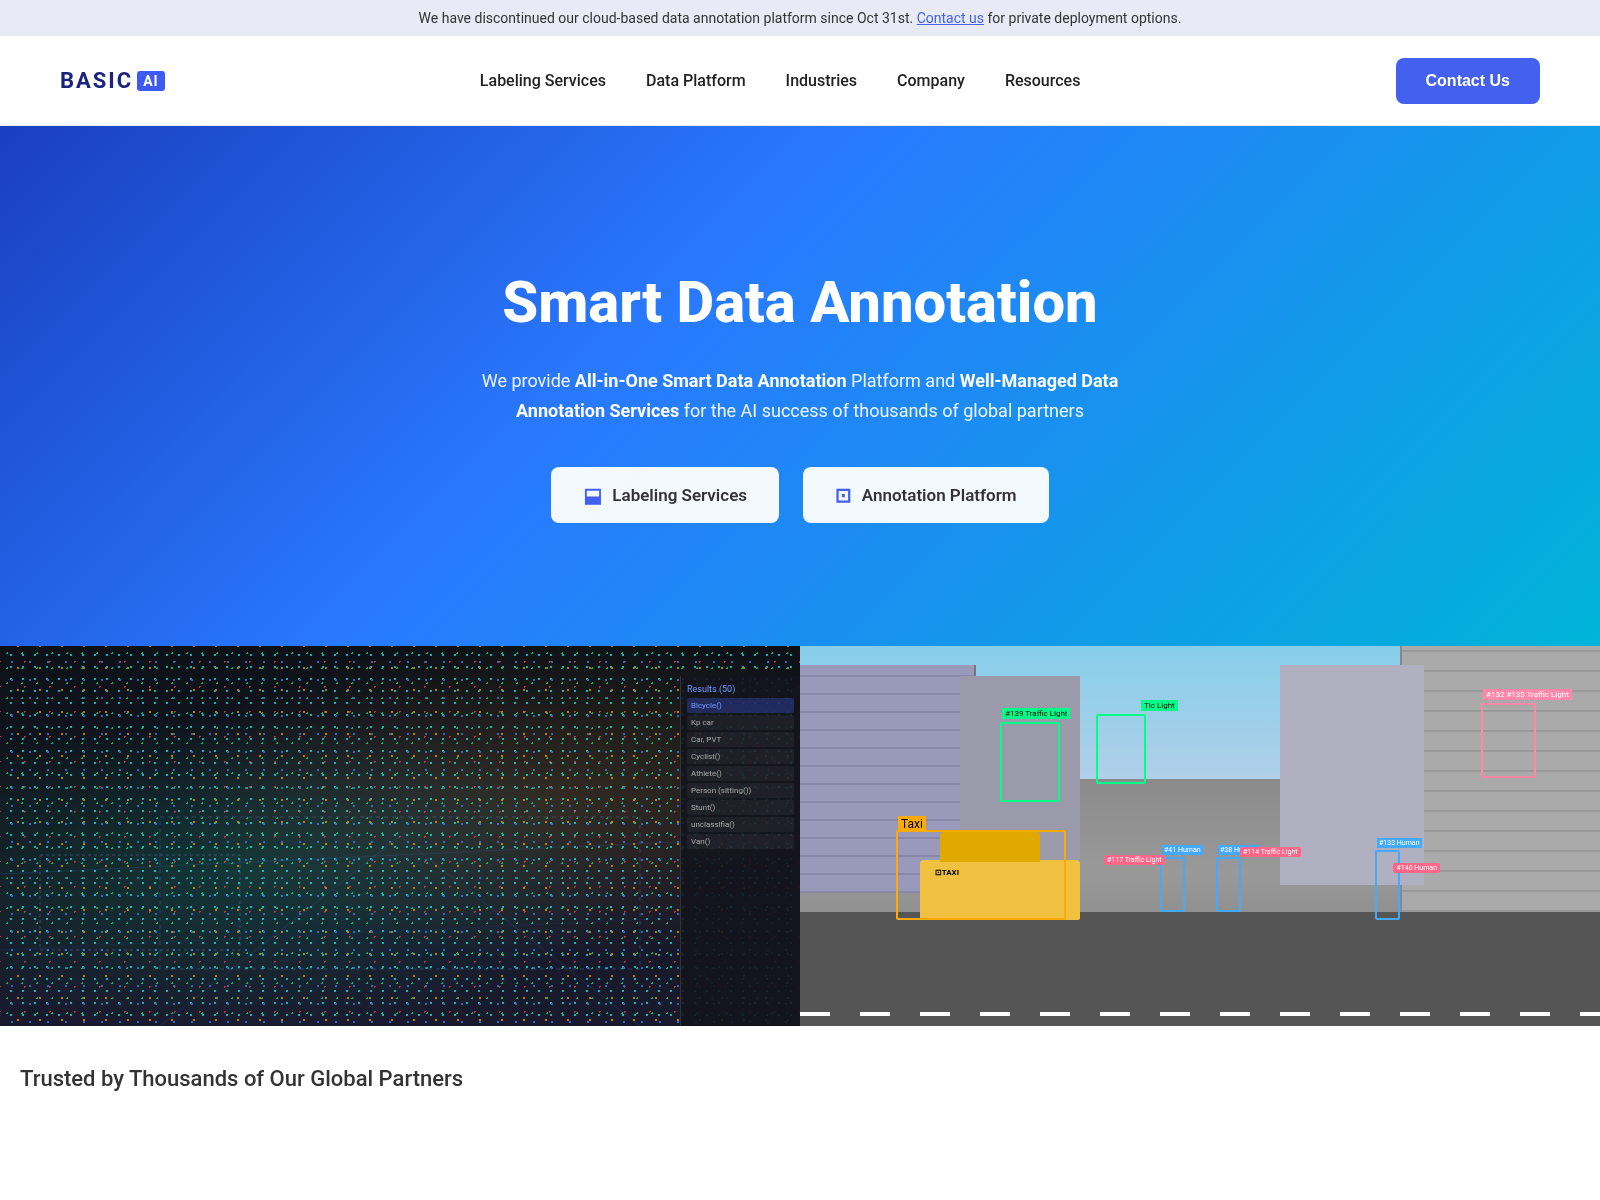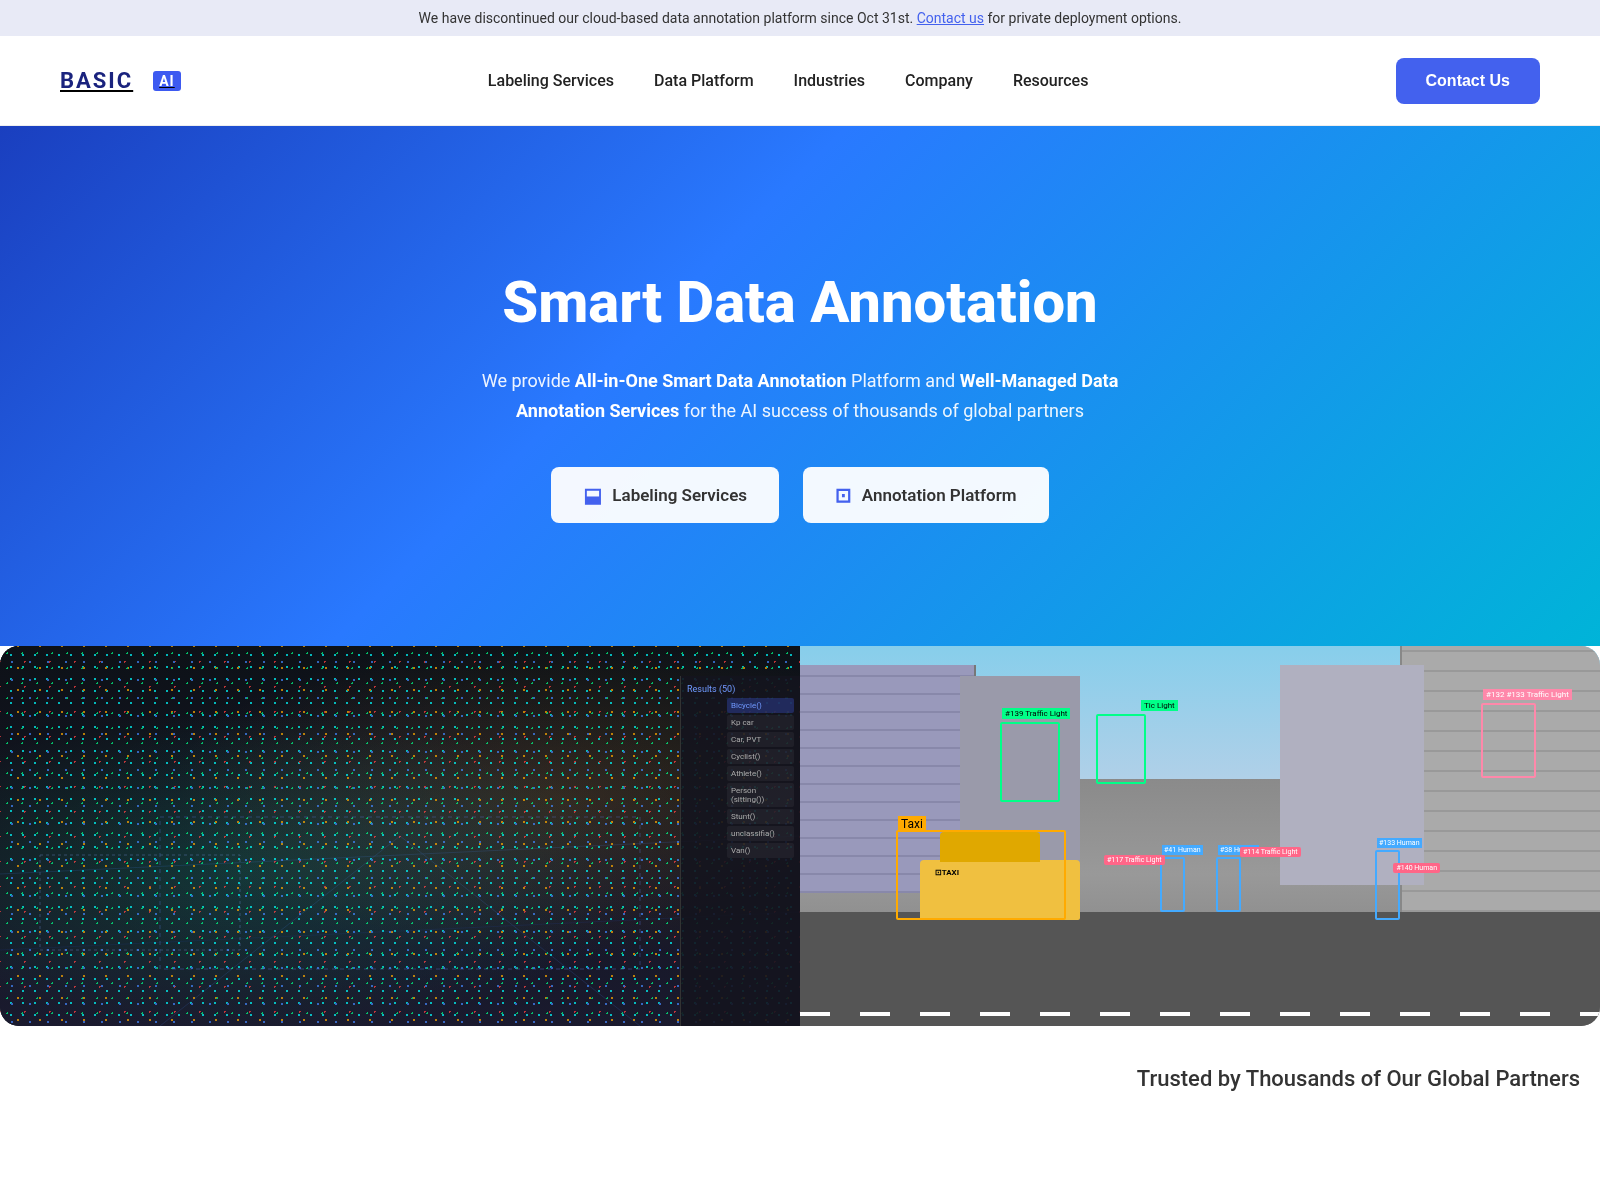--- a/index.html
+++ b/index.html
@@ -24,22 +24,21 @@
       align-items: center;
       justify-content: space-between;
       padding: 0 60px;
       height: 90px;
       background: #fff;
       border-bottom: 1px solid #eee;
     }
     .logo {
       display: flex;
       align-items: center;
-      gap: 20px;
-      text-decoration: underline;
+      gap: 4px;
     }
     .logo-text-basic {
       font-size: 22px;
       font-weight: 700;
       color: #1a237e;
       letter-spacing: 2px;
     }
     .logo-badge {
       background: #3d5af1;
       color: #fff;
@@ -124,21 +123,20 @@
       font-size: 20px;
       color: #4361ee;
     }
 
     
     .screenshots {
       display: flex;
       width: 100%;
       height: 380px;
       overflow: hidden;
-      border-radius: 19px;
     }
     .screenshot-left {
       width: 50%;
       background: #0d1117;
       position: relative;
       overflow: hidden;
     }
     .screenshot-left-inner {
       width: 100%;
       height: 100%;
@@ -181,21 +179,20 @@
       font-size: 8px;
       color: #aaa;
       overflow: hidden;
     }
     .panel-item {
       padding: 3px 4px;
       border-radius: 2px;
       margin-bottom: 2px;
       background: rgba(255,255,255,0.05);
       cursor: pointer;
-      margin-left: 40px;
     }
     .panel-item.active { background: rgba(65,97,238,0.3); color: #7099ff; }
     .screenshot-toolbar {
       position: absolute;
       top: 0;
       left: 0;
       right: 0;
       height: 28px;
       background: rgba(20,20,30,0.95);
       display: flex;
@@ -250,21 +247,21 @@
       bottom: 10px;
       left: 0;
       right: 0;
       height: 4px;
       background: repeating-linear-gradient(90deg, #fff 0, #fff 30px, transparent 30px, transparent 60px);
     }
 
     
     .trusted-section {
       padding: 40px 20px 20px;
-      text-align: right;
+      text-align: left;
       background: #fff;
     }
     .trusted-section h3 {
       font-size: 22px;
       color: #333;
       font-weight: 500;
     }
   </style>
 </head>
 <body>

